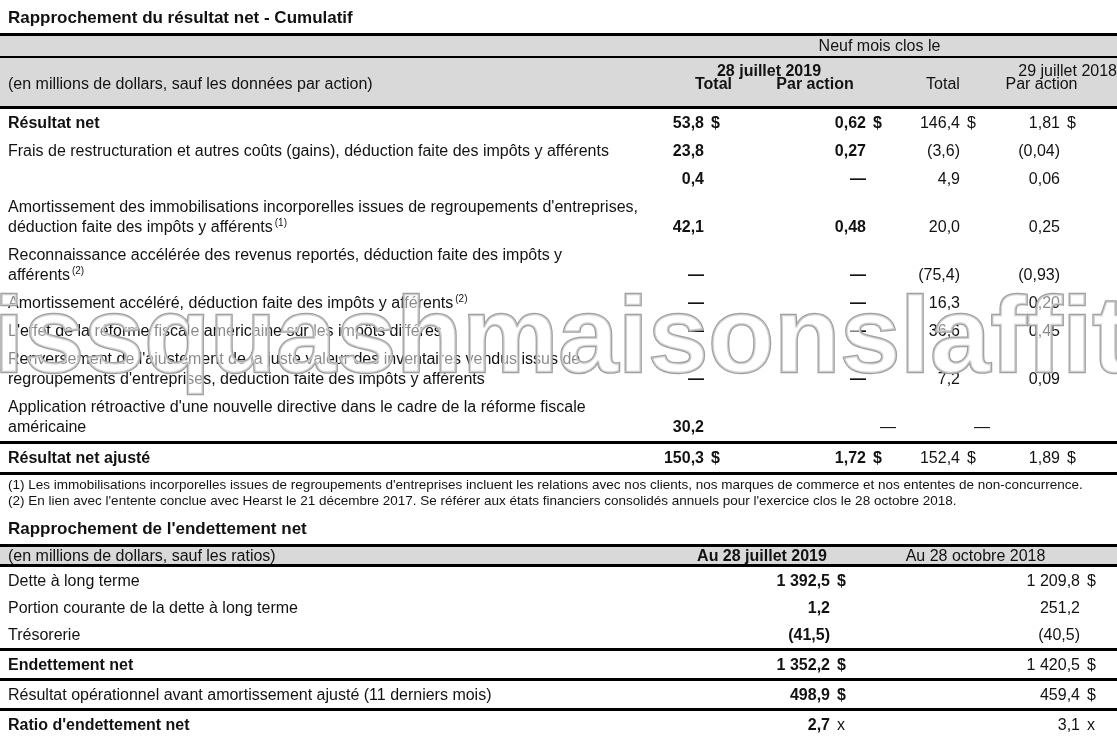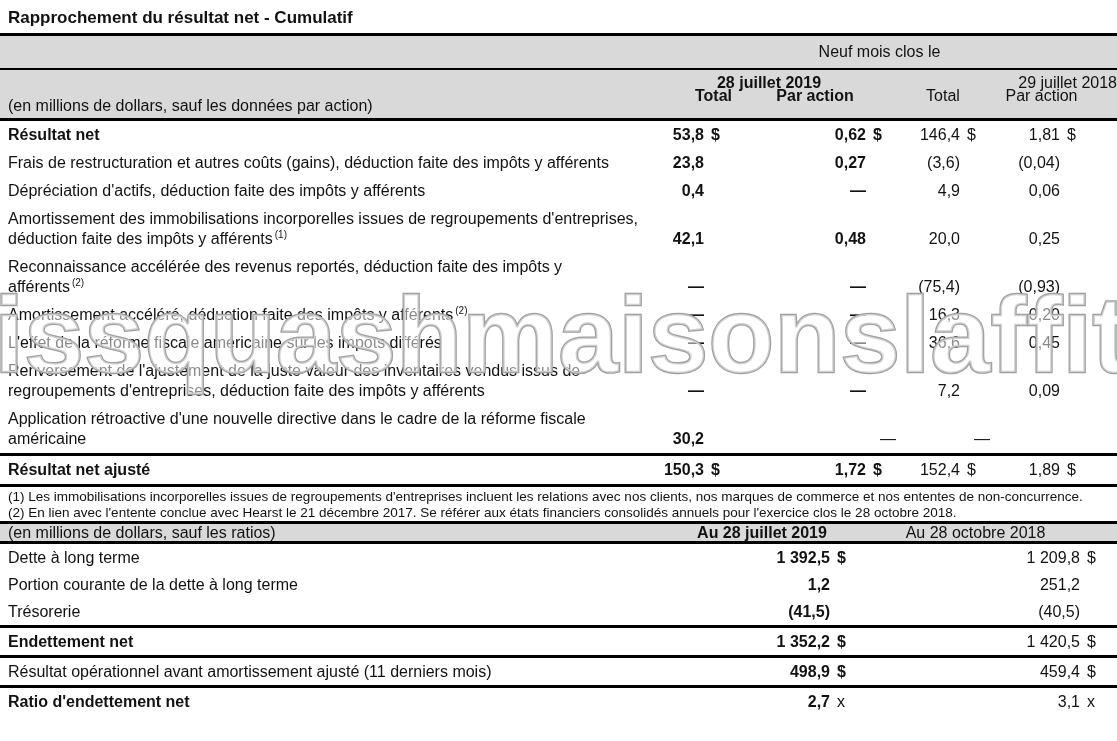--- a/index.html
+++ b/index.html
@@ -12,24 +12,24 @@
   .rule2{height:2px;background:#000;}
   .rule3{height:3px;background:#000;}
 
   .band{background:#d9d9d9;}
 
   
   .g1{display:grid;grid-template-columns:642px 62px 30px 132px 30px 64px 30px 70px 1fr;}
   
   .g2{display:grid;grid-template-columns:690px 140px 32px 218px 1fr;}
 
-  .t1-band1{height:32px;align-items:center;}
+  .t1-band1{height:20px;align-items:center;}
   .t1-band1 .period{grid-column:2/10;text-align:center;font-size:16px;}
   .t1-band2{grid-template-rows:25px 23px;}
-  .unitnote{grid-column:1;grid-row:2;align-self:end;padding:0 0 3px 8px;font-size:16px;}
+  .unitnote{grid-column:1;grid-row:2;align-self:end;padding:0 0 13px 8px;font-size:16px;}
   .date1{grid-column:2/6;grid-row:1;align-self:center;text-align:center;font-weight:bold;font-size:16px;}
   .date2{grid-column:6/10;grid-row:1;align-self:center;text-align:right;font-size:16px;}
   .sh{grid-row:2;align-self:end;padding-bottom:13px;font-size:16px;text-align:center;}
   .sh1{grid-column:2/4;text-align:right;padding-right:2px;font-weight:bold;}
   .sh2{grid-column:4/6;font-weight:bold;}
   .sh3{grid-column:6/8;}
   .sh4{grid-column:8/10;padding-right:24px;}
 
   .lbl{padding:4px 4px 4px 8px;font-size:16px;line-height:20px;}
   .num{text-align:right;font-size:16px;line-height:20px;padding:4px 0;white-space:nowrap;align-self:end;}
@@ -99,21 +99,21 @@
     <div class="cur b"></div>
     <div class="num b">0,27</div>
     <div class="cur b"></div>
     <div class="num">(3,6)</div>
     <div class="cur"></div>
     <div class="num">(0,04)</div>
     <div class="cur"></div>
   </div>
 
   <div class="g1">
-    <div class="lbl"><span>Dépréciation d'actifs, déduction faite des impôts y afférents</span><span class="sup"></span></div>
+    <div class="lbl"><span class="sup"></span></div>
     <div class="num b">0,4</div>
     <div class="cur b"></div>
     <div class="num b">—</div>
     <div class="cur b"></div>
     <div class="num">4,9</div>
     <div class="cur"></div>
     <div class="num">0,06</div>
     <div class="cur"></div>
   </div>
 
@@ -202,20 +202,21 @@
     <div class="cur">$</div>
   </div>
 
   <div class="rule3"></div>
 
   <div class="footnotes">
     <div>(1) Les immobilisations incorporelles issues de regroupements d'entreprises incluent les relations avec nos clients, nos marques de commerce et nos ententes de non-concurrence.</div>
     <div>(2) En lien avec l'entente conclue avec Hearst le 21 décembre 2017. Se référer aux états financiers consolidés annuels pour l'exercice clos le 28 octobre 2018.</div>
   </div>
 
+  <div class="doc-title2">Rapprochement de l'endettement net</div>
 
   <div class="rule3"></div>
 
   <div class="band g2 t2-band">
     <div class="unitnote2">(en millions de dollars, sauf les ratios)</div>
     <div class="h2019">Au 28 juillet 2019</div>
     <div class="h2018">Au 28 octobre 2018</div>
   </div>
 
   <div class="rule3"></div>

